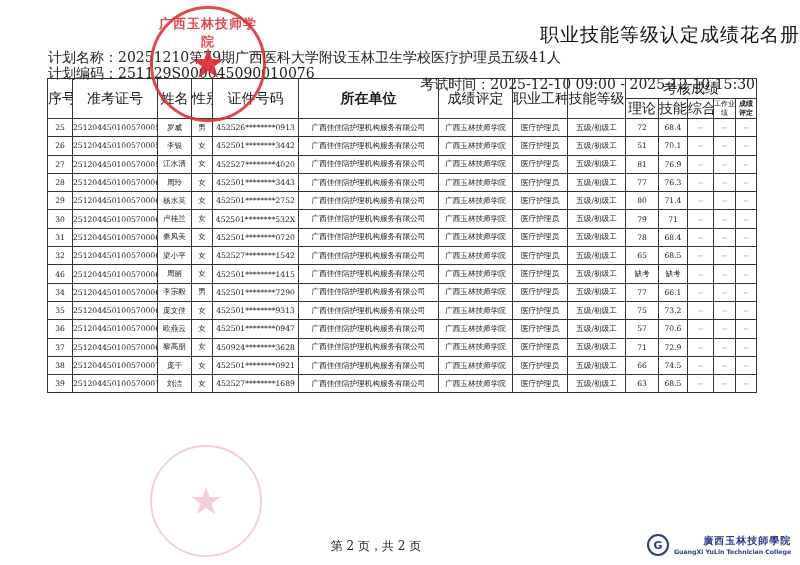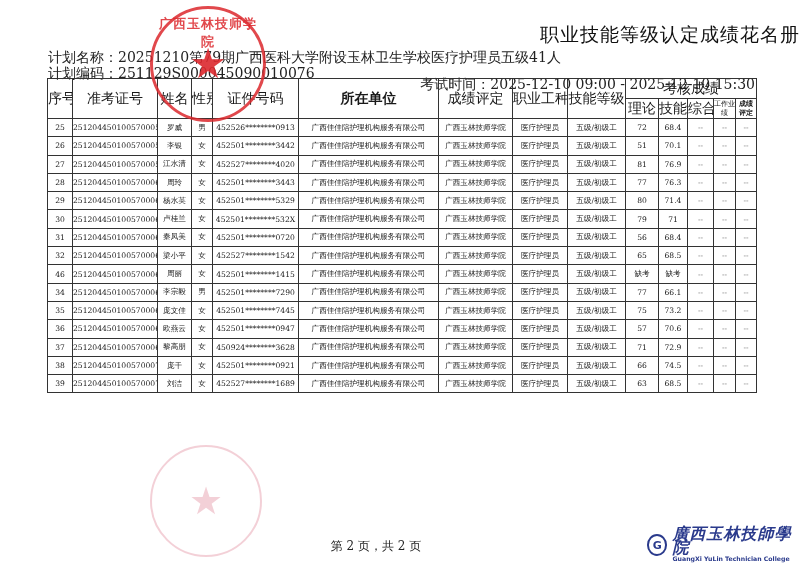--- a/index.html
+++ b/index.html
@@ -63,21 +63,21 @@
       position: absolute; left: 647px; top: 530px; width: 150px; height: 30px;
       display: flex; align-items: center;
     }
     .logo-emblem {
       width: 22px; height: 22px; border-radius: 50%; border: 2px solid #2a3a8c;
       display: flex; align-items: center; justify-content: center;
       color: #2a3a8c; font-weight: bold; font-size: 11px;
       font-family: "DejaVu Sans", "Liberation Sans", sans-serif; box-sizing: border-box;
     }
     .logo-text { margin-left: 5px; color: #2a3a8c; }
-    .logo-cn { font-size: 16px; font-style: italic; font-weight: bold; letter-spacing: 1px; line-height: 14px; }
+    .logo-cn { font-size: 10px; font-weight: bold; letter-spacing: 1px; line-height: 14px; text-align: right; }
     .logo-en { font-size: 6.2px; font-family: "DejaVu Sans", "Liberation Sans", sans-serif; font-weight: bold; line-height: 8px; }
   </style>
 </head>
 <body>
 
 <div class="title">职业技能等级认定成绩花名册</div>
 
 <div class="meta plan-name"><span>计划名称：</span><span>20251210第79期广西医科大学附设玉林卫生学校医疗护理员五级41人</span></div>
 <div class="meta plan-code"><span>计划编码：</span><span>251129S000045090010076</span></div>
 <div class="meta exam-time"><span>考试时间：</span><span>2025-12-10 09:00 - 2025-12-10 15:30</span></div>
@@ -183,21 +183,21 @@
         <td>76.3</td>
         <td class="dash">--</td>
         <td class="dash">--</td>
         <td class="dash">--</td>
       </tr>
       <tr>
         <td>29</td>
         <td class="left">2512044501005700061</td>
         <td>杨水英</td>
         <td>女</td>
-        <td class="left">452501********5329</td>
+        <td class="left">452501********2752</td>
         <td>广西佳佳陪护理机构服务有限公司</td>
         <td>广西玉林技师学院</td>
         <td>医疗护理员</td>
         <td>五级/初级工</td>
         <td>80</td>
         <td>71.4</td>
         <td class="dash">--</td>
         <td class="dash">--</td>
         <td class="dash">--</td>
       </tr>
@@ -220,21 +220,21 @@
       <tr>
         <td>31</td>
         <td class="left">2512044501005700063</td>
         <td>秦凤美</td>
         <td>女</td>
         <td class="left">452501********0720</td>
         <td>广西佳佳陪护理机构服务有限公司</td>
         <td>广西玉林技师学院</td>
         <td>医疗护理员</td>
         <td>五级/初级工</td>
-        <td>56</td>
+        <td>78</td>
         <td>68.4</td>
         <td class="dash">--</td>
         <td class="dash">--</td>
         <td class="dash">--</td>
       </tr>
       <tr>
         <td>32</td>
         <td class="left">2512044501005700064</td>
         <td>梁小平</td>
         <td>女</td>
@@ -279,21 +279,21 @@
         <td>66.1</td>
         <td class="dash">--</td>
         <td class="dash">--</td>
         <td class="dash">--</td>
       </tr>
       <tr>
         <td>35</td>
         <td class="left">2512044501005700067</td>
         <td>庞文佳</td>
         <td>女</td>
-        <td class="left">452501********7445</td>
+        <td class="left">452501********9313</td>
         <td>广西佳佳陪护理机构服务有限公司</td>
         <td>广西玉林技师学院</td>
         <td>医疗护理员</td>
         <td>五级/初级工</td>
         <td>75</td>
         <td>73.2</td>
         <td class="dash">--</td>
         <td class="dash">--</td>
         <td class="dash">--</td>
       </tr>

